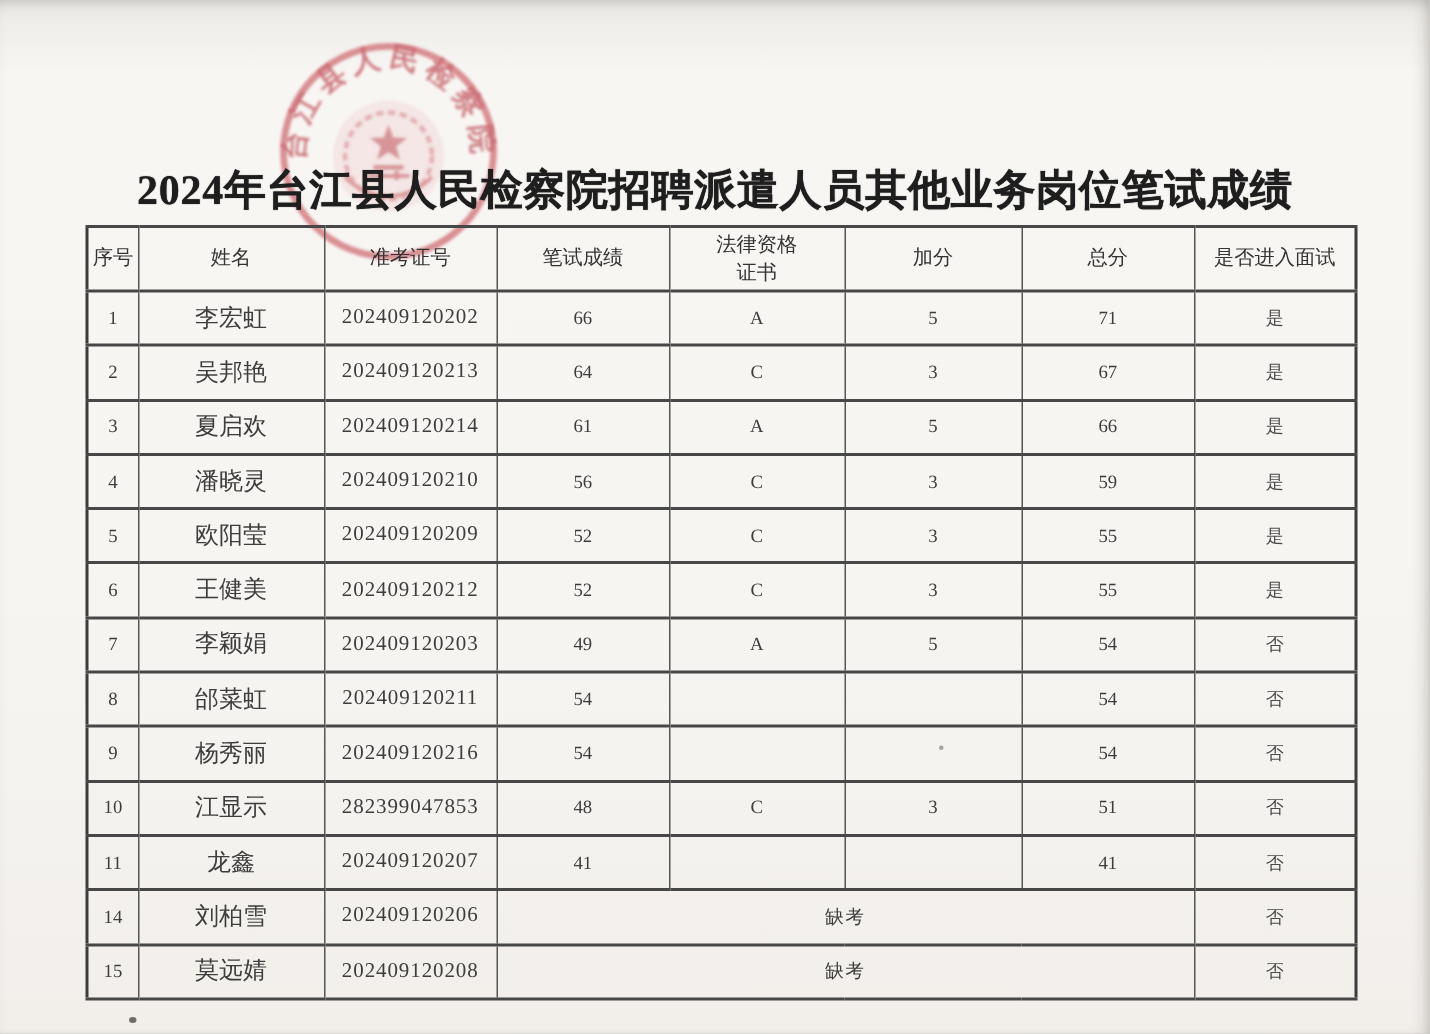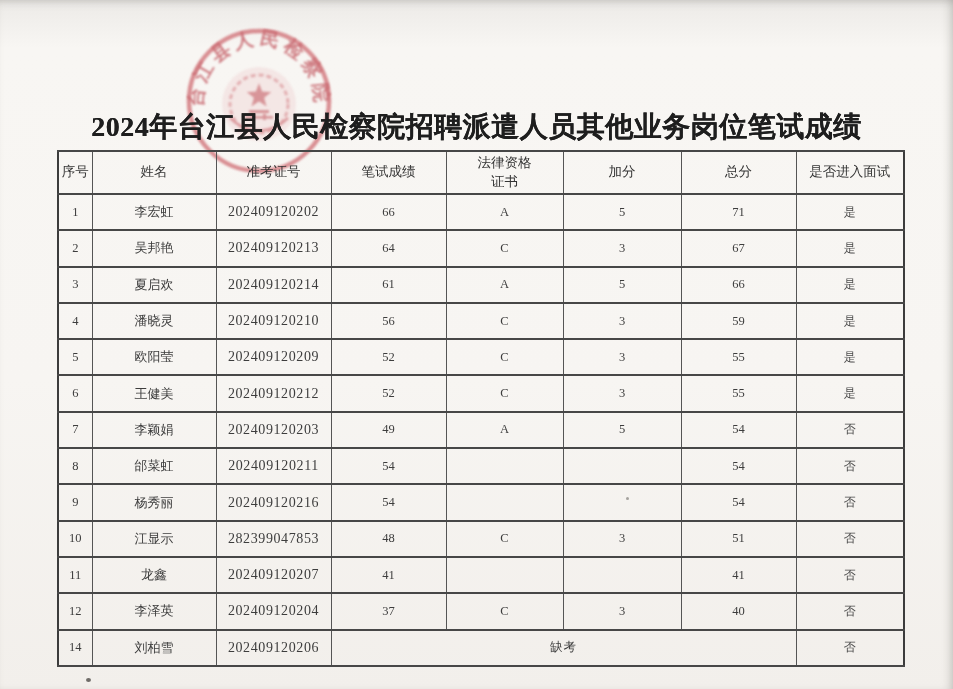--- a/index.html
+++ b/index.html
@@ -23,21 +23,21 @@
   th,td{
     border:1px solid #555;border-top:2px solid #474747;border-bottom:2px solid #474747;
     text-align:center;vertical-align:middle;padding:0;overflow:hidden;
     color:#3d3d3d;font-weight:normal;
   }
   thead tr{height:43px;}
   tbody tr{height:29.6px;}
   th{font-size:13.5px;white-space:pre-line;line-height:1.35;color:#333;}
   td{font-size:12.5px;}
   td.c-ticket{letter-spacing:.6px;font-size:14px;}
-  td.c-name{font-size:13px;}
+  td.c-name{font-size:16px;}
   td.c-flag{font-size:12px;color:#4a4a4a;}
   td.c-absent{font-size:12.5px;letter-spacing:1px;}
   .seal{position:absolute;left:182px;top:24px;pointer-events:none;}
   .speck{position:absolute;background:#6f6c68;border-radius:50%;}
   .speck.s1{left:86px;top:678px;width:5px;height:4px;}
   .speck.s2{left:626px;top:497px;width:3px;height:3px;opacity:.6;}
 </style>
 </head>
 <body>
 
@@ -197,34 +197,31 @@
           <td class="c-no">11</td>
           <td class="c-name">龙鑫</td>
           <td class="c-ticket">202409120207</td>
           <td class="c-written">41</td>
           <td class="c-cert"></td>
           <td class="c-bonus"></td>
           <td class="c-total">41</td>
           <td class="c-flag">否</td>
         </tr>
         <tr>
-          <td class="c-no">12</td>
-          <td class="c-name">李泽英</td>
-          <td class="c-ticket">202409120204</td>
-          <td class="c-written">37</td>
-          <td class="c-cert">C</td>
-          <td class="c-bonus">3</td>
-          <td class="c-total">40</td>
-          <td class="c-flag">否</td>
-        </tr>
-        <tr>
           <td class="c-no">14</td>
           <td class="c-name">刘柏雪</td>
           <td class="c-ticket">202409120206</td>
           <td class="c-absent" colspan="4">缺考</td>
           <td class="c-flag">否</td>
         </tr>
+        <tr>
+          <td class="c-no">15</td>
+          <td class="c-name">莫远婧</td>
+          <td class="c-ticket">202409120208</td>
+          <td class="c-absent" colspan="4">缺考</td>
+          <td class="c-flag">否</td>
+        </tr>
       </tbody>
   </table>
 
   <div class="speck s1"></div>
   <div class="speck s2"></div>
 </div>
 
 </body></html>

